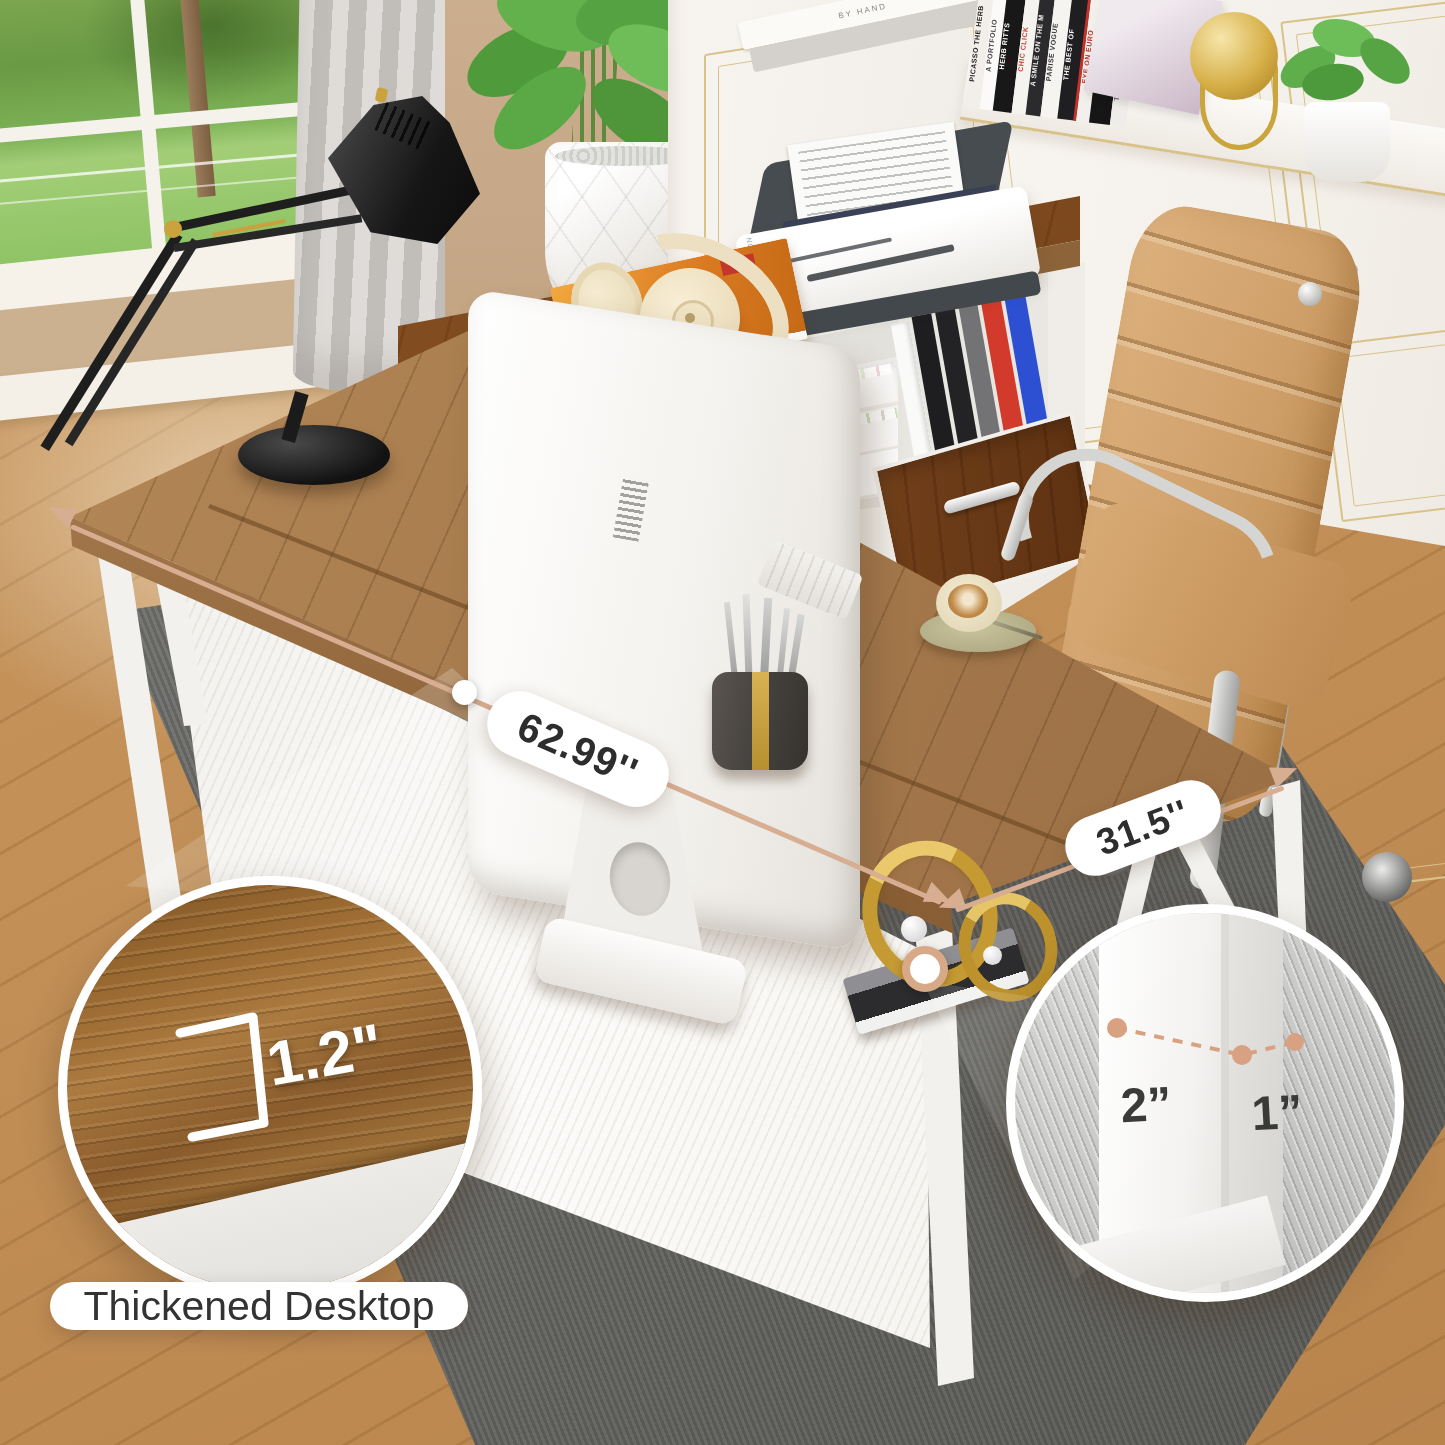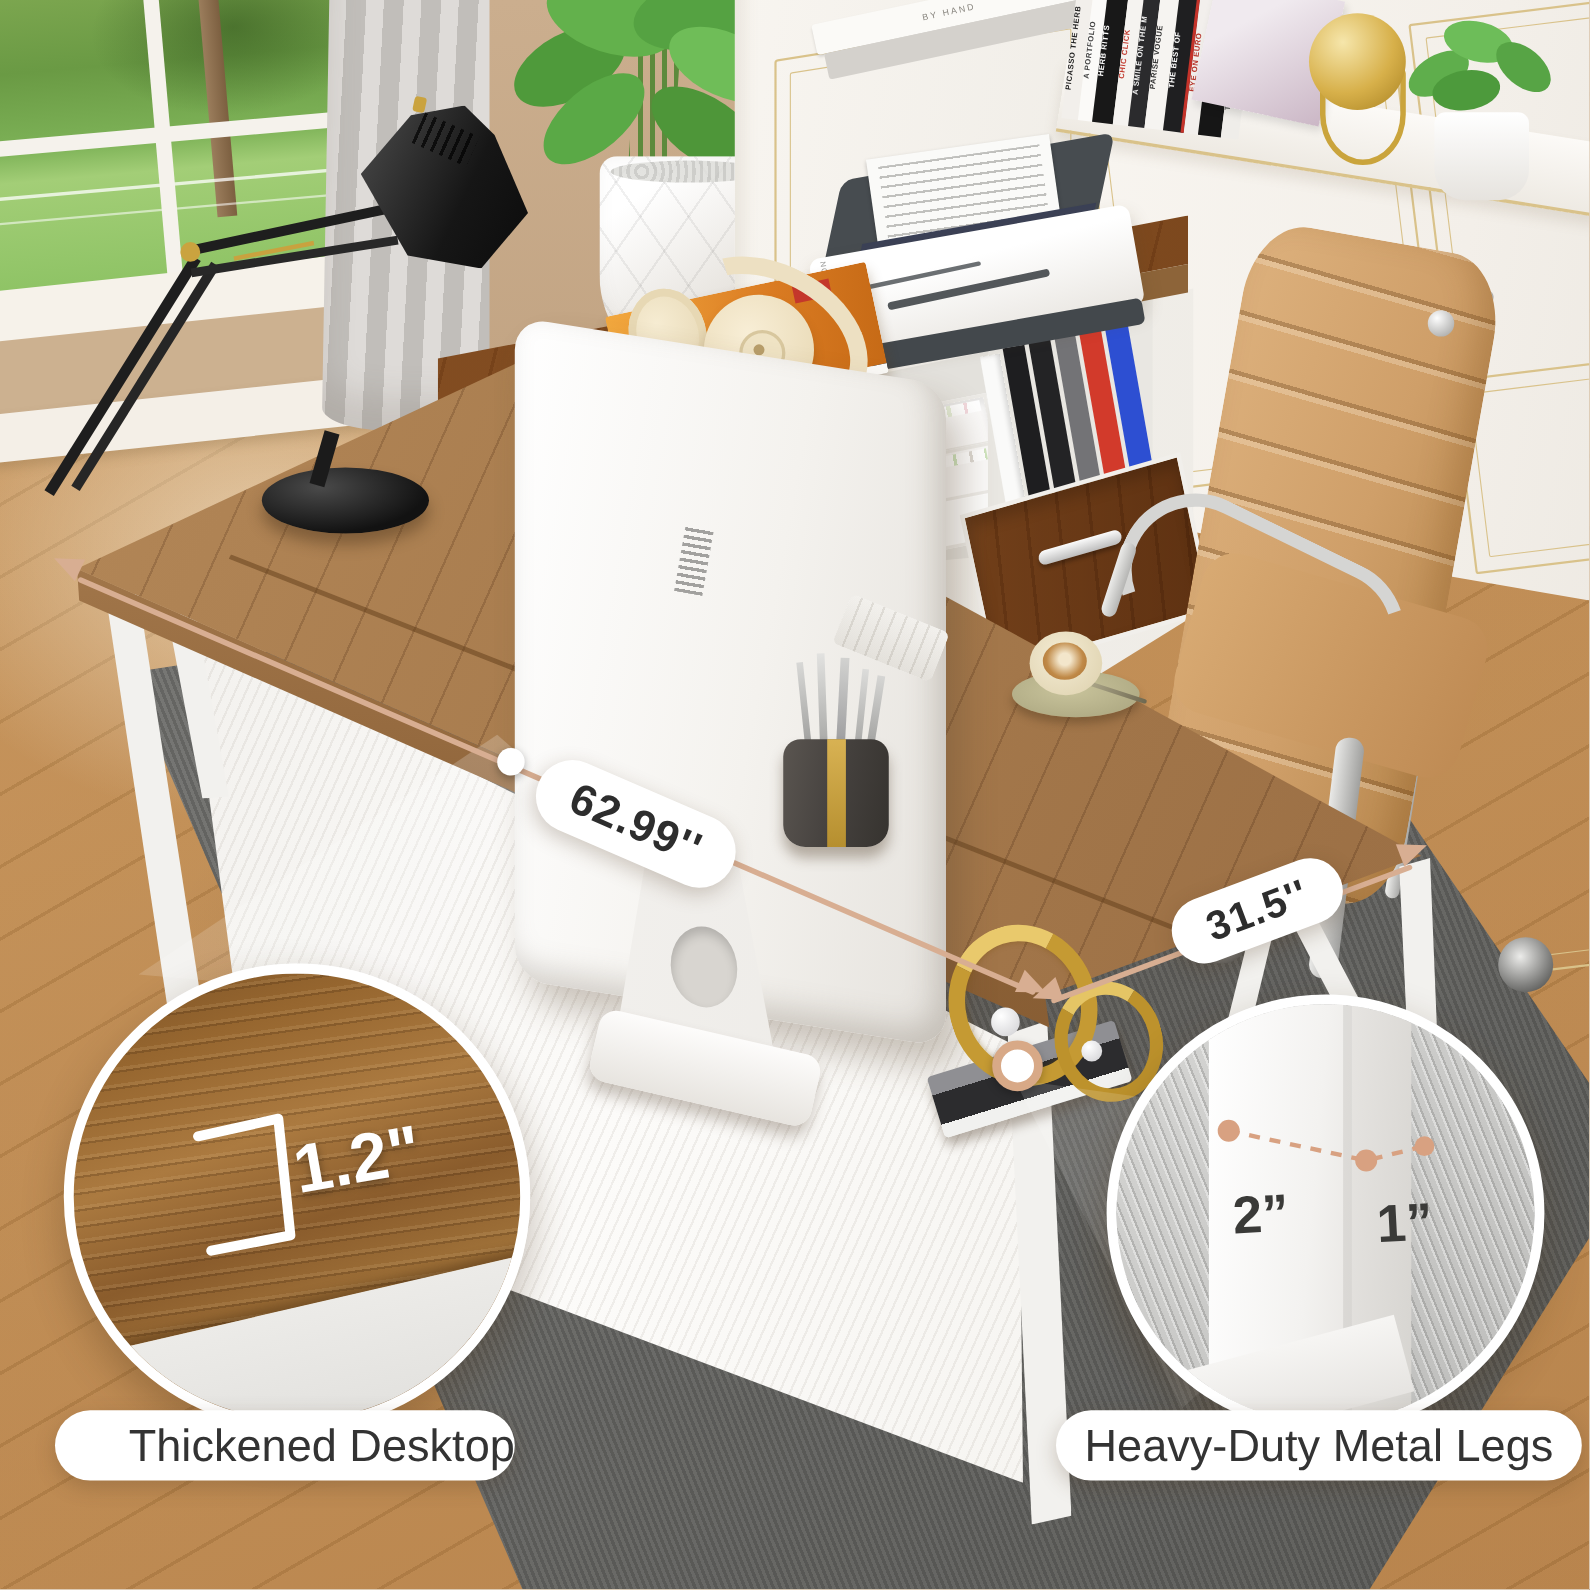--- a/index.html
+++ b/index.html
@@ -414,20 +414,17 @@
     <svg width="380" height="380" style="position:absolute;left:0;top:0;" viewBox="0 0 380 380">
       <polyline points="102,115 227,142 280,129" fill="none" stroke="#d8a181" stroke-width="4" stroke-dasharray="10 9"></polyline>
       <circle cx="102" cy="115" r="10" fill="#d8a181"></circle>
       <circle cx="227" cy="142" r="10" fill="#d8a181"></circle>
       <circle cx="280" cy="129" r="9" fill="#d8a181"></circle>
     </svg>
     <div class="abs" style="left:86px;top:164px;width:90px;text-align:center;font-size:48px;font-weight:bold;color:#3a3a38;transform:rotate(-3deg);">2”</div>
     <div class="abs" style="left:222px;top:172px;width:80px;text-align:center;font-size:48px;font-weight:bold;color:#3a3a38;transform:rotate(-3deg);">1”</div>
   </div>
 
-  <div class="pill" style="left:50px;top:1282px;width:418px;height:64px;justify-content:flex-end;">
+  <div class="pill" style="left:50px;top:1282px;width:418px;height:48px;">
     <span style="font-size:41px;color:#333;">Thickened Desktop</span>
   </div>
-  <div class="pill" style="left:960px;top:1282px;width:478px;height:64px;">
-    <span style="font-size:41px;color:#333;">Heavy-Duty Metal Legs</span>
-  </div>
 
 </div>
 
 </body></html>

